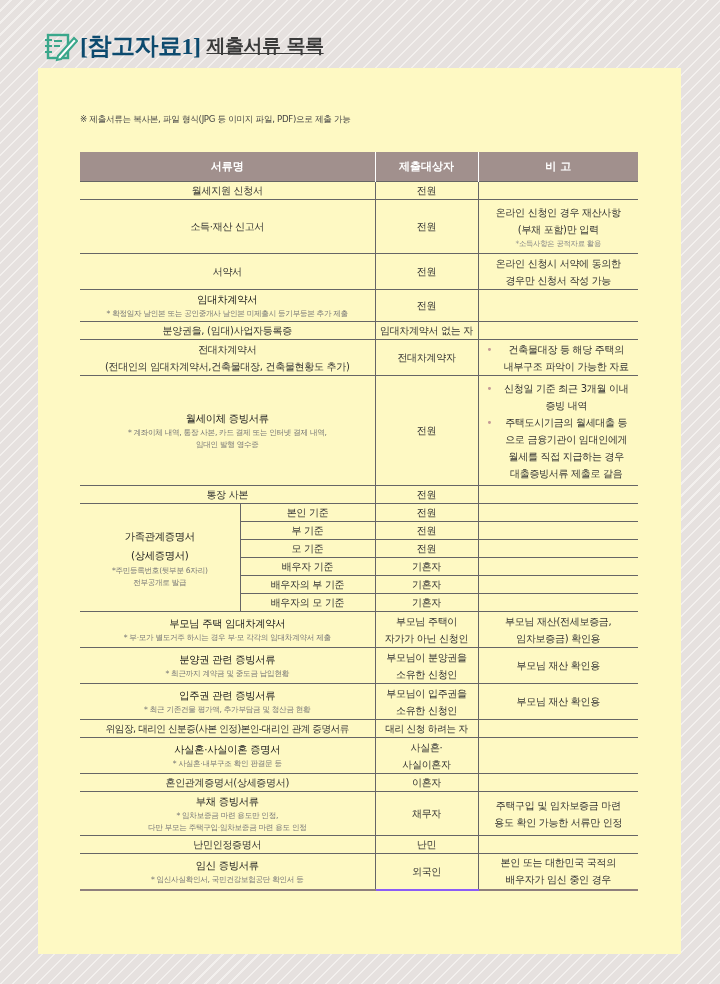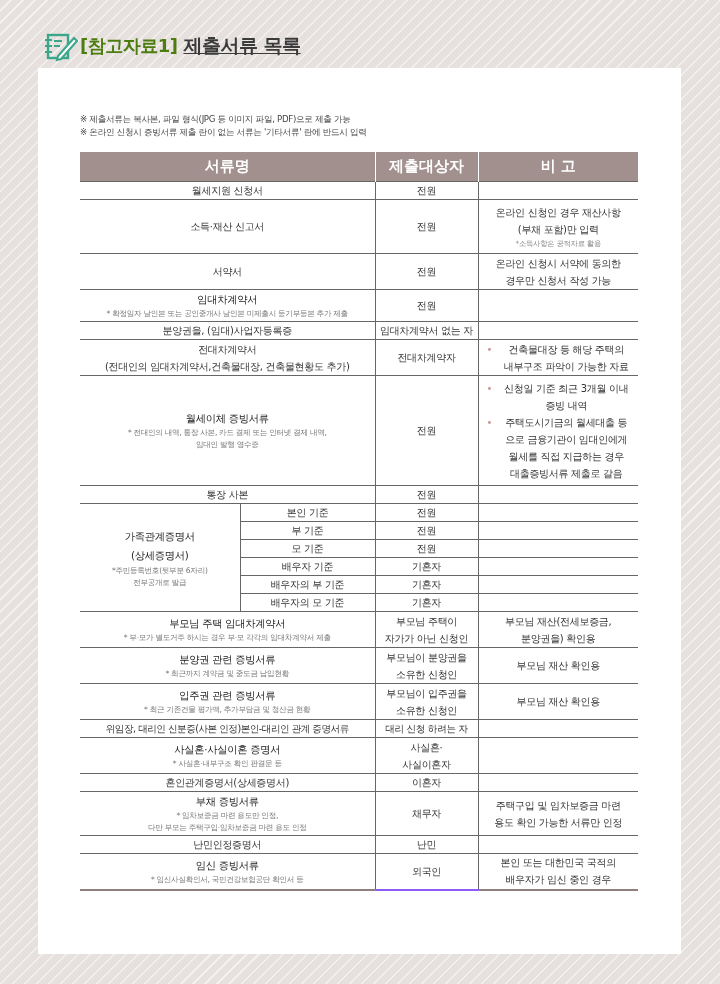--- a/index.html
+++ b/index.html
@@ -5,26 +5,26 @@
   html, body { margin:0; padding:0; }
   body {
     width:720px; height:984px; overflow:hidden;
     font-family:"DejaVu Sans", "Liberation Sans", sans-serif;
     background-color:#e6e1df;
     background-image: repeating-linear-gradient(135deg, #e6e1df 0px, #e6e1df 7px, #f3f0ee 7px, #f3f0ee 8.5px);
     position:relative;
   }
   .title-bar { position:absolute; left:44px; top:28px; height:36px; display:flex; align-items:center; }
   .title-icon { width:34px; height:32px; margin-right:2px; }
-  .title-bracket { color:#4d7c0f; font-weight:bold; font-size:18px; letter-spacing:-0.5px; }
+  .title-bracket { color:#0c4a6e; font-weight:bold; font-size:24px; letter-spacing:-0.5px;font-family:Liberation Serif, serif; }
   .title-main { color:#3b3b3b; font-weight:bold; font-size:19px; margin-left:6px; letter-spacing:-0.5px;text-decoration:underline; }
-  .card { position:absolute; left:38px; top:68px; width:643px; height:886px; background:#ffffff; }
+  .card { position:absolute; left:38px; top:68px; width:643px; height:886px; background:#fef9c3; }
   .notes { position:absolute; left:42px; top:45px; font-size:8.6px; color:#444; line-height:13px; letter-spacing:-0.3px; }
   table.doc { position:absolute; left:42px; top:84px; width:558px; border-collapse:collapse; table-layout:fixed; }
-  table.doc th { background:#a1908d; color:#fff; font-weight:bold; font-size:15px; height:27px; border-right:1px solid #fff; }
+  table.doc th { background:#a1908d; color:#fff; font-weight:bold; font-size:11px; height:27px; border-right:1px solid #fff; }
   table.doc th:last-child { border-right:none; }
   table.doc td { border-bottom:1px solid #666; border-right:1px solid #666; text-align:center; vertical-align:middle; font-size:10px; color:#333; padding:0 3px; line-height:17px; letter-spacing:-0.3px; }
   table.doc td:last-child { border-right:none; }
   table.doc tr.first td { border-top:1px solid #666; }
   .b { font-weight:normal; color:#222; font-size:10.3px; }
   .sub { font-size:7.6px; color:#777; line-height:12px; display:block; }
   .rem { text-align:right; padding-left:6px !important; }
   .bul { display:block; position:relative; padding-left:13px; }
   .bul::before { content:"•"; position:absolute; left:2px; color:#c49a96; }
   .bul-cont { display:block; padding-left:13px; }
@@ -43,21 +43,20 @@
     <line x1="10" y1="16" x2="16" y2="16" stroke="#3aa78b" stroke-width="2"></line>
     <path d="M14 26 L30 8 L33 11 L17 29 L13 30 Z" fill="#fff" stroke="#3aa78b" stroke-width="2"></path>
   </svg>
   <span class="title-bracket">[참고자료1]</span>
   <span class="title-main">제출서류 목록</span>
 </div>
 
 <div class="card">
   <div class="notes">
     <div>※ 제출서류는 복사본, 파일 형식(JPG 등 이미지 파일, PDF)으로 제출 가능</div>
-    <div>※ 온라인 신청시 증빙서류 제출 란이 없는 서류는 '기타서류' 란에 반드시 입력</div>
   </div>
 
   <table class="doc">
     <colgroup>
       <col style="width:160px">
         <col style="width:135px">
         <col style="width:103px">
         <col style="width:160px">
     </colgroup>
     <thead>
@@ -110,21 +109,21 @@
         </td>
         <td>전대차계약자</td>
         <td class="rem">
           <span class="bul">건축물대장 등 해당 주택의</span>
           <span class="bul-cont">내부구조 파악이 가능한 자료</span>
         </td>
       </tr>
       <tr style="height:110px">
         <td colspan="2">
           <span class="b" style="display:block">월세이체 증빙서류</span>
-          <span class="sub">* 전대인의 내역, 통장 사본, 카드 결제 또는 인터넷 결제 내역,</span>
+          <span class="sub">* 계좌이체 내역, 통장 사본, 카드 결제 또는 인터넷 결제 내역,</span>
           <span class="sub">임대인 발행 영수증</span>
         </td>
         <td>전원</td>
         <td class="rem">
           <span class="bul">신청일 기준 최근 3개월 이내</span>
           <span class="bul-cont">증빙 내역</span>
           <span class="bul">주택도시기금의 월세대출 등</span>
           <span class="bul-cont">으로 금융기관이 임대인에게</span>
           <span class="bul-cont">월세를 직접 지급하는 경우</span>
           <span class="bul-cont">대출증빙서류 제출로 갈음</span>
@@ -175,21 +174,21 @@
         <td colspan="2">
           <span class="b" style="display:block">부모님 주택 임대차계약서</span>
           <span class="sub">* 부·모가 별도거주 하시는 경우 부·모 각각의 임대차계약서 제출</span>
         </td>
         <td>
           <span style="display:block">부모님 주택이</span>
           <span style="display:block">자가가 아닌 신청인</span>
         </td>
         <td>
           <span style="display:block">부모님 재산(전세보증금,</span>
-          <span style="display:block">분양권을) 확인용</span>
+          <span style="display:block">임차보증금) 확인용</span>
         </td>
       </tr>
       <tr style="height:36px">
         <td colspan="2">
           <span class="b" style="display:block">분양권 관련 증빙서류</span>
           <span class="sub">* 최근까지 계약금 및 중도금 납입현황</span>
         </td>
         <td>
           <span style="display:block">부모님이 분양권을</span>
           <span style="display:block">소유한 신청인</span>

